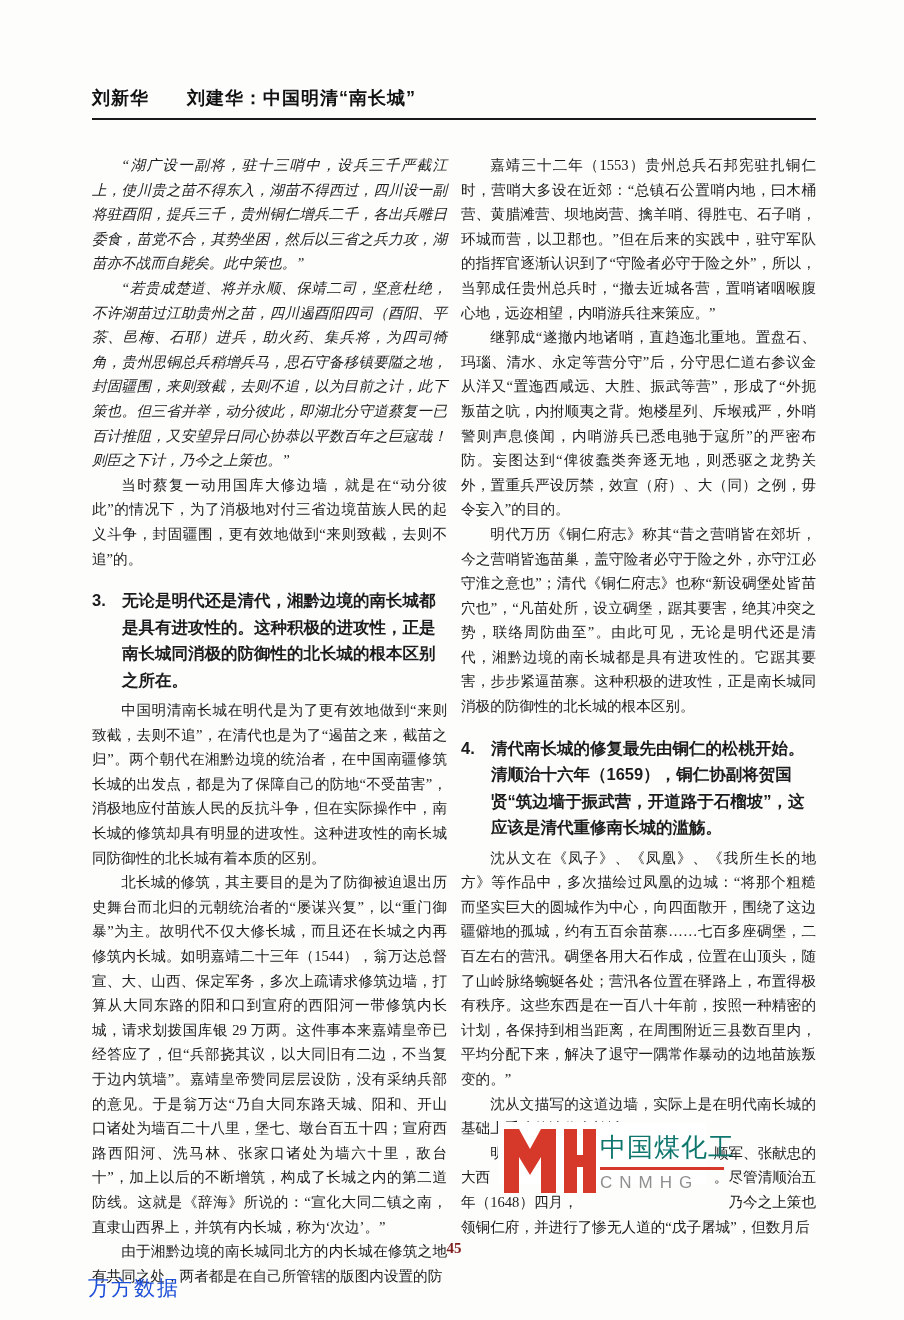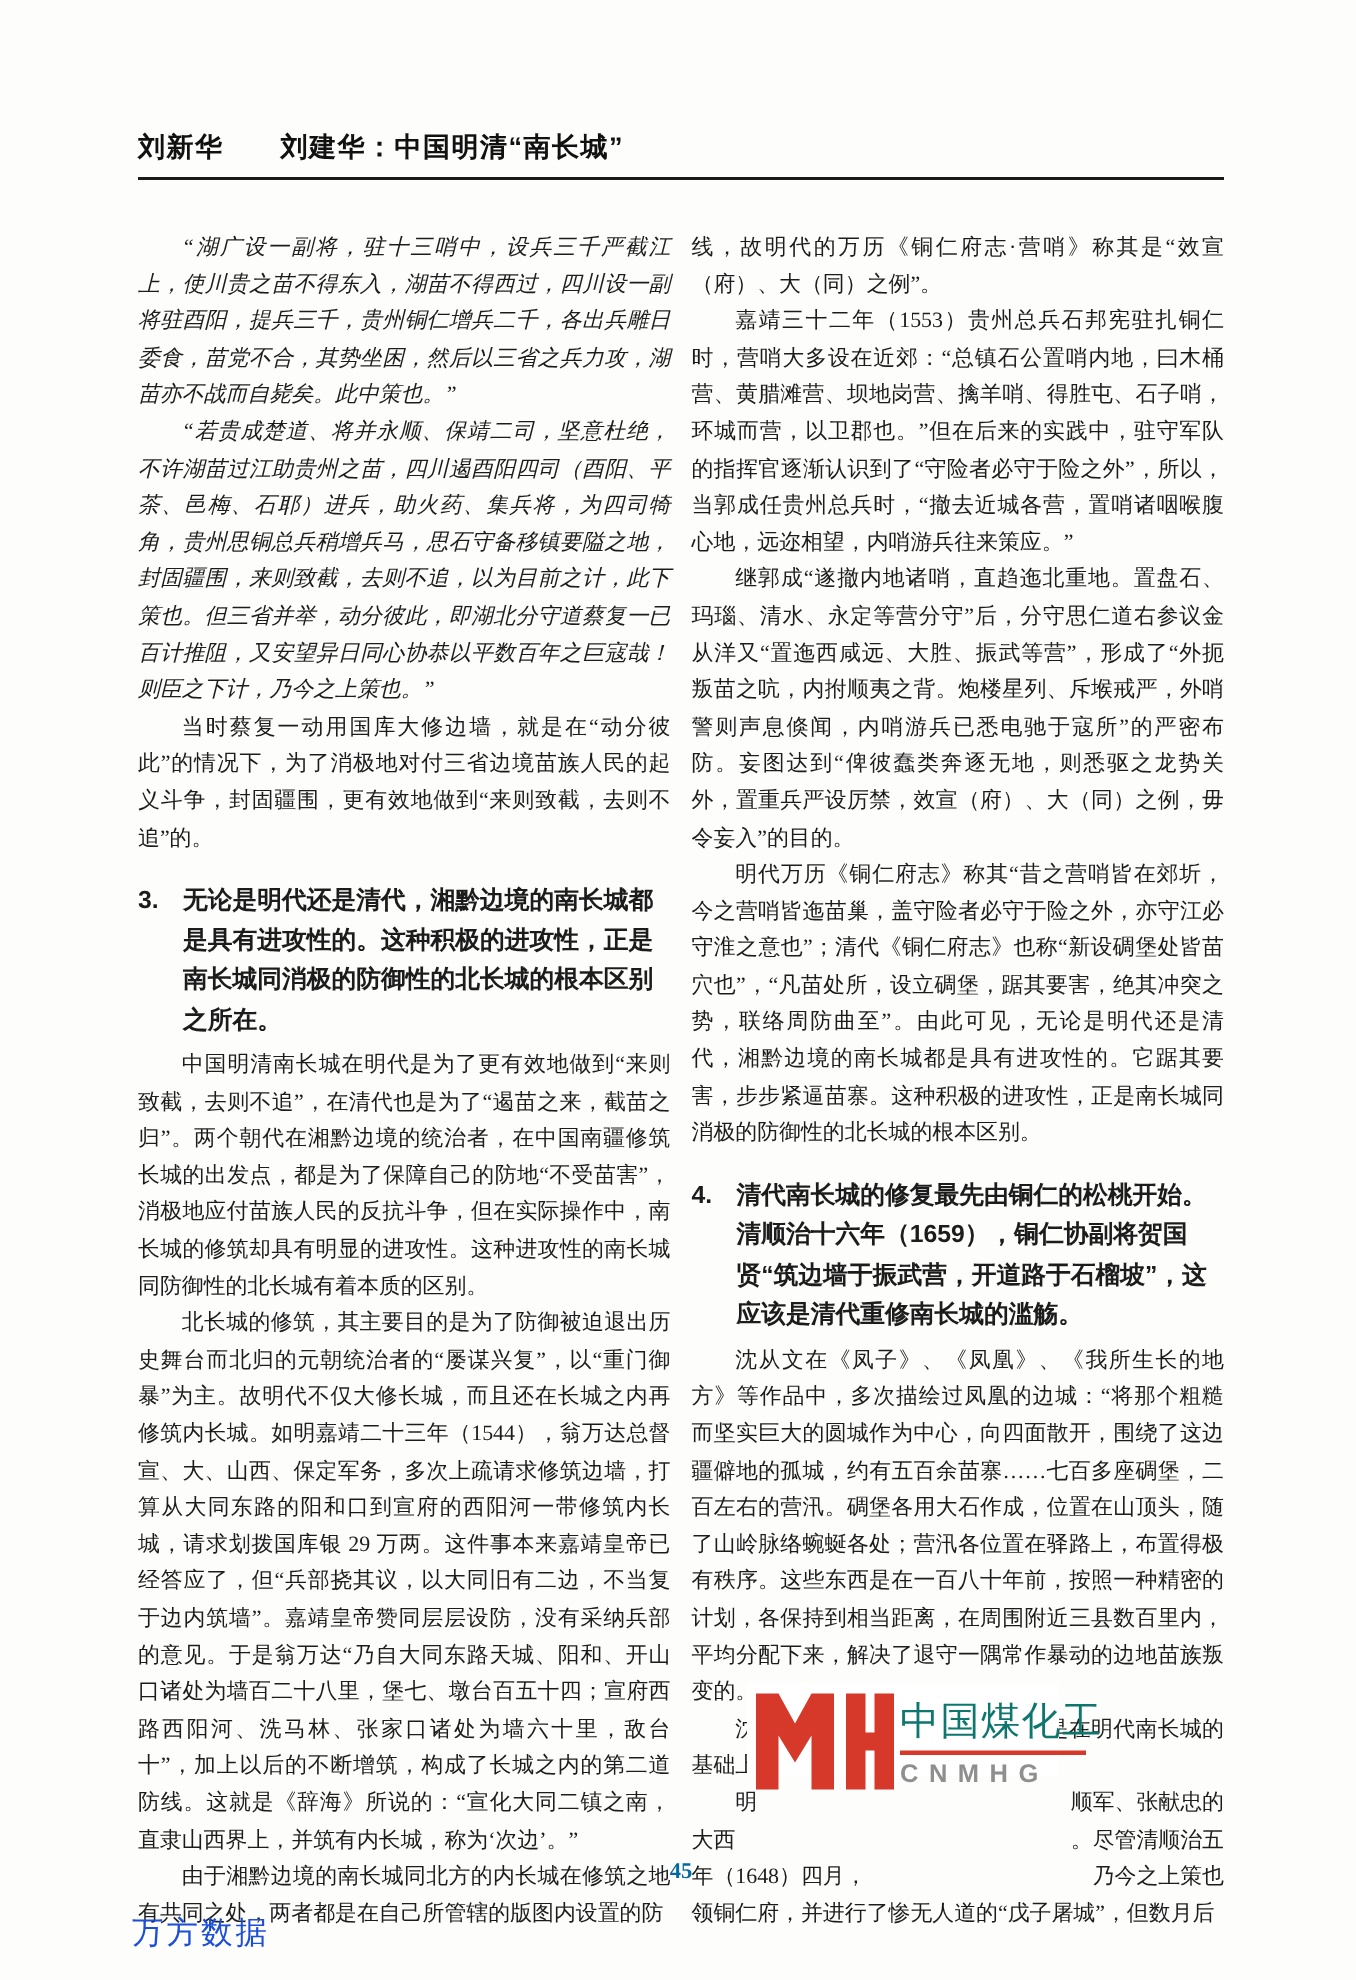--- a/index.html
+++ b/index.html
@@ -30,40 +30,40 @@
     margin:16px 0 5px 0; text-align:left;
   }
   .heading .num{flex:0 0 30px;}
   .heading .htext{flex:1;}
   .lines-block{margin:0;}
   .lines-block .line{display:flex; justify-content:space-between;}
   .lines-block .line.full{display:block;}
   .lines-block .line.indent > span:first-child{padding-left:2em;}
   .page-number{
     position:absolute; left:92px; top:1240px; width:724px;
-    text-align:center; font-weight:bold; font-size:15px; color:#0369a1;
+    text-align:center; font-weight:bold; font-size:15px; color:#7f1d1d;
   }
   .wanfang{
     position:absolute; left:88px; top:1274px;
     font-family:"Liberation Sans","DejaVu Sans",sans-serif;
     font-size:21px; color:#1d4ed8; letter-spacing:2px;
   }
   
   .watermark{position:absolute; left:496px; top:1120px; width:212px; height:86px;}
   .wm-bg{position:absolute; left:2px; top:2px; width:208px; height:62px; background:#ffffff;}
   .wm-logo{position:absolute; left:8px; top:8px; width:92px; height:66px;}
   .wm-text{position:absolute; left:104px; top:10px; width:108px;}
   .wm-cn{
     font-family:Liberation Sans, sans-serif;
     font-size:26px; color:#0f766e; white-space:nowrap; letter-spacing:1px;
   }
   .wm-underline{width:124px; height:3px; background:#d6382a; margin:2px 0 3px 0;}
   .wm-en{
     font-family:"Liberation Sans","DejaVu Sans",sans-serif;
-    font-size:17px; color:#8f8f8f; letter-spacing:7px; white-space:nowrap;font-weight:bold;
+    font-size:17px; color:#8f8f8f; letter-spacing:7px; white-space:nowrap;
   }
 </style>
 </head>
 <body>
 
 <div class="page">
   <div class="content">
     <div class="header">
       <div class="header-title">刘新华　　刘建华：中国明清“南长城”</div>
       <div class="header-rule"></div>
@@ -75,21 +75,20 @@
           <p class="para">当时蔡复一动用国库大修边墙，就是在“动分彼此”的情况下，为了消极地对付三省边境苗族人民的起义斗争，封固疆围，更有效地做到“来则致截，去则不追”的。</p>
           <div class="heading">
             <span class="num">3.</span>
             <span class="htext">无论是明代还是清代，湘黔边境的南长城都是具有进攻性的。这种积极的进攻性，正是南长城同消极的防御性的北长城的根本区别之所在。</span>
           </div>
           <p class="para">中国明清南长城在明代是为了更有效地做到“来则致截，去则不追”，在清代也是为了“遏苗之来，截苗之归”。两个朝代在湘黔边境的统治者，在中国南疆修筑长城的出发点，都是为了保障自己的防地“不受苗害”，消极地应付苗族人民的反抗斗争，但在实际操作中，南长城的修筑却具有明显的进攻性。这种进攻性的南长城同防御性的北长城有着本质的区别。</p>
           <p class="para">北长城的修筑，其主要目的是为了防御被迫退出历史舞台而北归的元朝统治者的“屡谋兴复”，以“重门御暴”为主。故明代不仅大修长城，而且还在长城之内再修筑内长城。如明嘉靖二十三年（1544），翁万达总督宣、大、山西、保定军务，多次上疏请求修筑边墙，打算从大同东路的阳和口到宣府的西阳河一带修筑内长城，请求划拨国库银 29 万两。这件事本来嘉靖皇帝已经答应了，但“兵部挠其议，以大同旧有二边，不当复于边内筑墙”。嘉靖皇帝赞同层层设防，没有采纳兵部的意见。于是翁万达“乃自大同东路天城、阳和、开山口诸处为墙百二十八里，堡七、墩台百五十四；宣府西路西阳河、洗马林、张家口诸处为墙六十里，敌台十”，加上以后的不断增筑，构成了长城之内的第二道防线。这就是《辞海》所说的：“宣化大同二镇之南，直隶山西界上，并筑有内长城，称为‘次边’。”</p>
           <p class="para">由于湘黔边境的南长城同北方的内长城在修筑之地有共同之处，两者都是在自己所管辖的版图内设置的防</p>
         </div>
       <div class="col">
-          <p class="cont">线，故明代的万历《铜仁府志·营哨》称其是“效宣（府）、大（同）之例”。</p>
           <p class="para">嘉靖三十二年（1553）贵州总兵石邦宪驻扎铜仁时，营哨大多设在近郊：“总镇石公置哨内地，曰木桶营、黄腊滩营、坝地岗营、擒羊哨、得胜屯、石子哨，环城而营，以卫郡也。”但在后来的实践中，驻守军队的指挥官逐渐认识到了“守险者必守于险之外”，所以，当郭成任贵州总兵时，“撤去近城各营，置哨诸咽喉腹心地，远迩相望，内哨游兵往来策应。”</p>
           <p class="para">继郭成“遂撤内地诸哨，直趋迤北重地。置盘石、玛瑙、清水、永定等营分守”后，分守思仁道右参议金从洋又“置迤西咸远、大胜、振武等营”，形成了“外扼叛苗之吭，内拊顺夷之背。炮楼星列、斥堠戒严，外哨警则声息倏闻，内哨游兵已悉电驰于寇所”的严密布防。妄图达到“俾彼蠢类奔逐无地，则悉驱之龙势关外，置重兵严设厉禁，效宣（府）、大（同）之例，毋令妄入”的目的。</p>
           <p class="para">明代万历《铜仁府志》称其“昔之营哨皆在郊圻，今之营哨皆迤苗巢，盖守险者必守于险之外，亦守江必守淮之意也”；清代《铜仁府志》也称“新设碉堡处皆苗穴也”，“凡苗处所，设立碉堡，踞其要害，绝其冲突之势，联络周防曲至”。由此可见，无论是明代还是清代，湘黔边境的南长城都是具有进攻性的。它踞其要害，步步紧逼苗寨。这种积极的进攻性，正是南长城同消极的防御性的北长城的根本区别。</p>
           <div class="heading">
             <span class="num">4.</span>
             <span class="htext">清代南长城的修复最先由铜仁的松桃开始。清顺治十六年（1659），铜仁协副将贺国贤“筑边墙于振武营，开道路于石榴坡”，这应该是清代重修南长城的滥觞。</span>
           </div>
           <p class="para">沈从文在《凤子》、《凤凰》、《我所生长的地方》等作品中，多次描绘过凤凰的边城：“将那个粗糙而坚实巨大的圆城作为中心，向四面散开，围绕了这边疆僻地的孤城，约有五百余苗寨……七百多座碉堡，二百左右的营汛。碉堡各用大石作成，位置在山顶头，随了山岭脉络蜿蜒各处；营汛各位置在驿路上，布置得极有秩序。这些东西是在一百八十年前，按照一种精密的计划，各保持到相当距离，在周围附近三县数百里内，平均分配下来，解决了退守一隅常作暴动的边地苗族叛变的。”</p>
           <p class="para">沈从文描写的这道边墙，实际上是在明代南长城的基础上重建的清代南长城。</p>
           <div class="lines-block">

